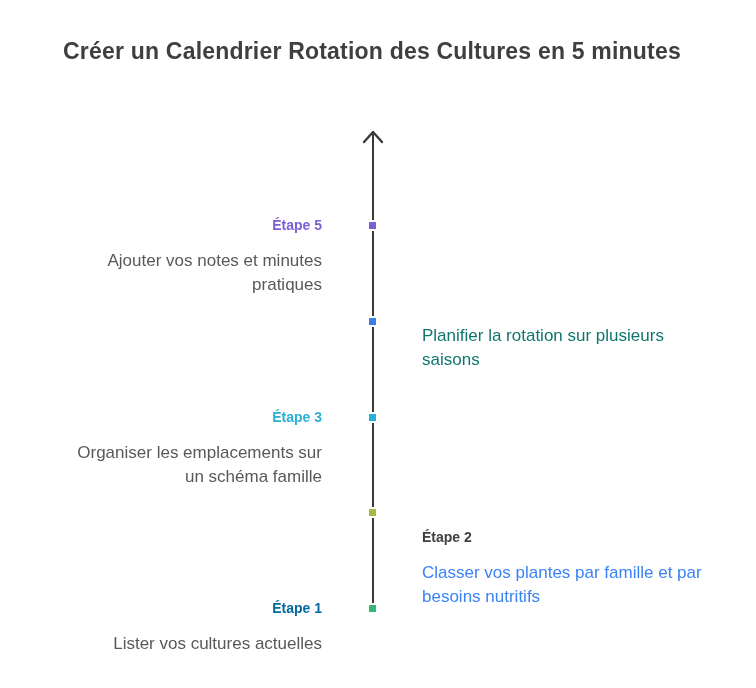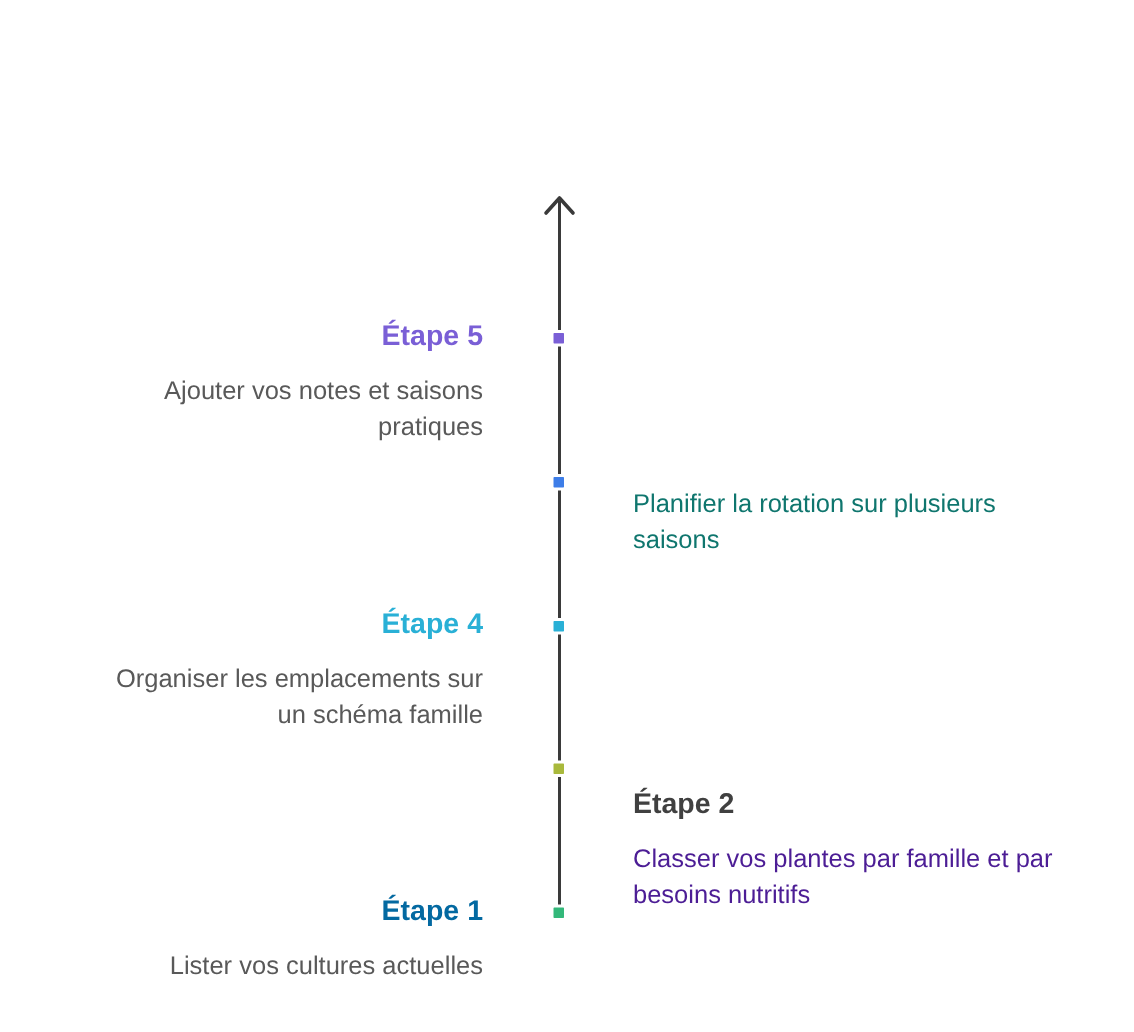--- a/index.html
+++ b/index.html
@@ -49,64 +49,65 @@
   .step.left  { right: 434px; width: 260px; text-align: right; }
   .step.right { left: 422px;  width: 280px; text-align: left; }
   .step-1 { top: 214px; }
   .step-2 { top: 311px; }
   .step-3 { top: 406px; }
   .step-4 { top: 526px; }
   .step-5 { top: 597px; }
 
   .step-label {
     display: block;
-    font-size: 19px;
+    font-size: 14px;
     font-weight: 700;
     line-height: 22px;
   }
   .step-desc {
     margin-top: 13px;
     font-size: 17px;
     line-height: 24px;
   }
 </style>
 </head>
 <body>
 
 <div class="canvas">
 
+  <h1 class="title" style="color: rgb(63, 63, 63);">Créer un Calendrier Rotation des Cultures en 5 minutes</h1>
 
   <svg class="arrowhead" width="24" height="18" viewBox="0 0 24 18">
     <polyline points="3,13 12,3 21,13" fill="none" stroke-width="2.4" stroke-linecap="round" stroke-linejoin="round" stroke="#3a3a3a"></polyline>
   </svg>
   <div class="timeline-line" style="background: rgb(58, 58, 58);"></div>
 
   <div class="dot dot-1" style="background: rgb(122, 95, 214);"></div>
   <div class="dot dot-2" style="background: rgb(61, 125, 232);"></div>
   <div class="dot dot-3" style="background: rgb(41, 176, 214);"></div>
   <div class="dot dot-4" style="background: rgb(169, 185, 60);"></div>
   <div class="dot dot-5" style="background: rgb(51, 184, 122);"></div>
 
   <div class="step left step-1">
     <span class="step-label" style="color: rgb(122, 95, 214);">Étape 5</span>
-    <div class="step-desc" style="color: rgb(89, 89, 89);">Ajouter vos notes et saisons pratiques</div>
+    <div class="step-desc" style="color: rgb(89, 89, 89);">Ajouter vos notes et minutes pratiques</div>
   </div>
 
   <div class="step right step-2">
     <div class="step-desc" style="color: #0f766e;">Planifier la rotation sur plusieurs saisons</div>
   </div>
 
   <div class="step left step-3">
-    <span class="step-label" style="color: rgb(41, 176, 214);">Étape 4</span>
+    <span class="step-label" style="color: rgb(41, 176, 214);">Étape 3</span>
     <div class="step-desc" style="color: rgb(89, 89, 89);">Organiser les emplacements sur un schéma famille</div>
   </div>
 
   <div class="step right step-4">
     <span class="step-label" style="color: rgb(64, 64, 64);">Étape 2</span>
-    <div class="step-desc" style="color: #4c1d95;">Classer vos plantes par famille et par besoins nutritifs</div>
+    <div class="step-desc" style="color: #3b82f6;">Classer vos plantes par famille et par besoins nutritifs</div>
   </div>
 
   <div class="step left step-5">
     <span class="step-label" style="color: #0369a1;">Étape 1</span>
     <div class="step-desc" style="color: rgb(89, 89, 89);">Lister vos cultures actuelles</div>
   </div>
 
 </div>
 
 </body></html>

